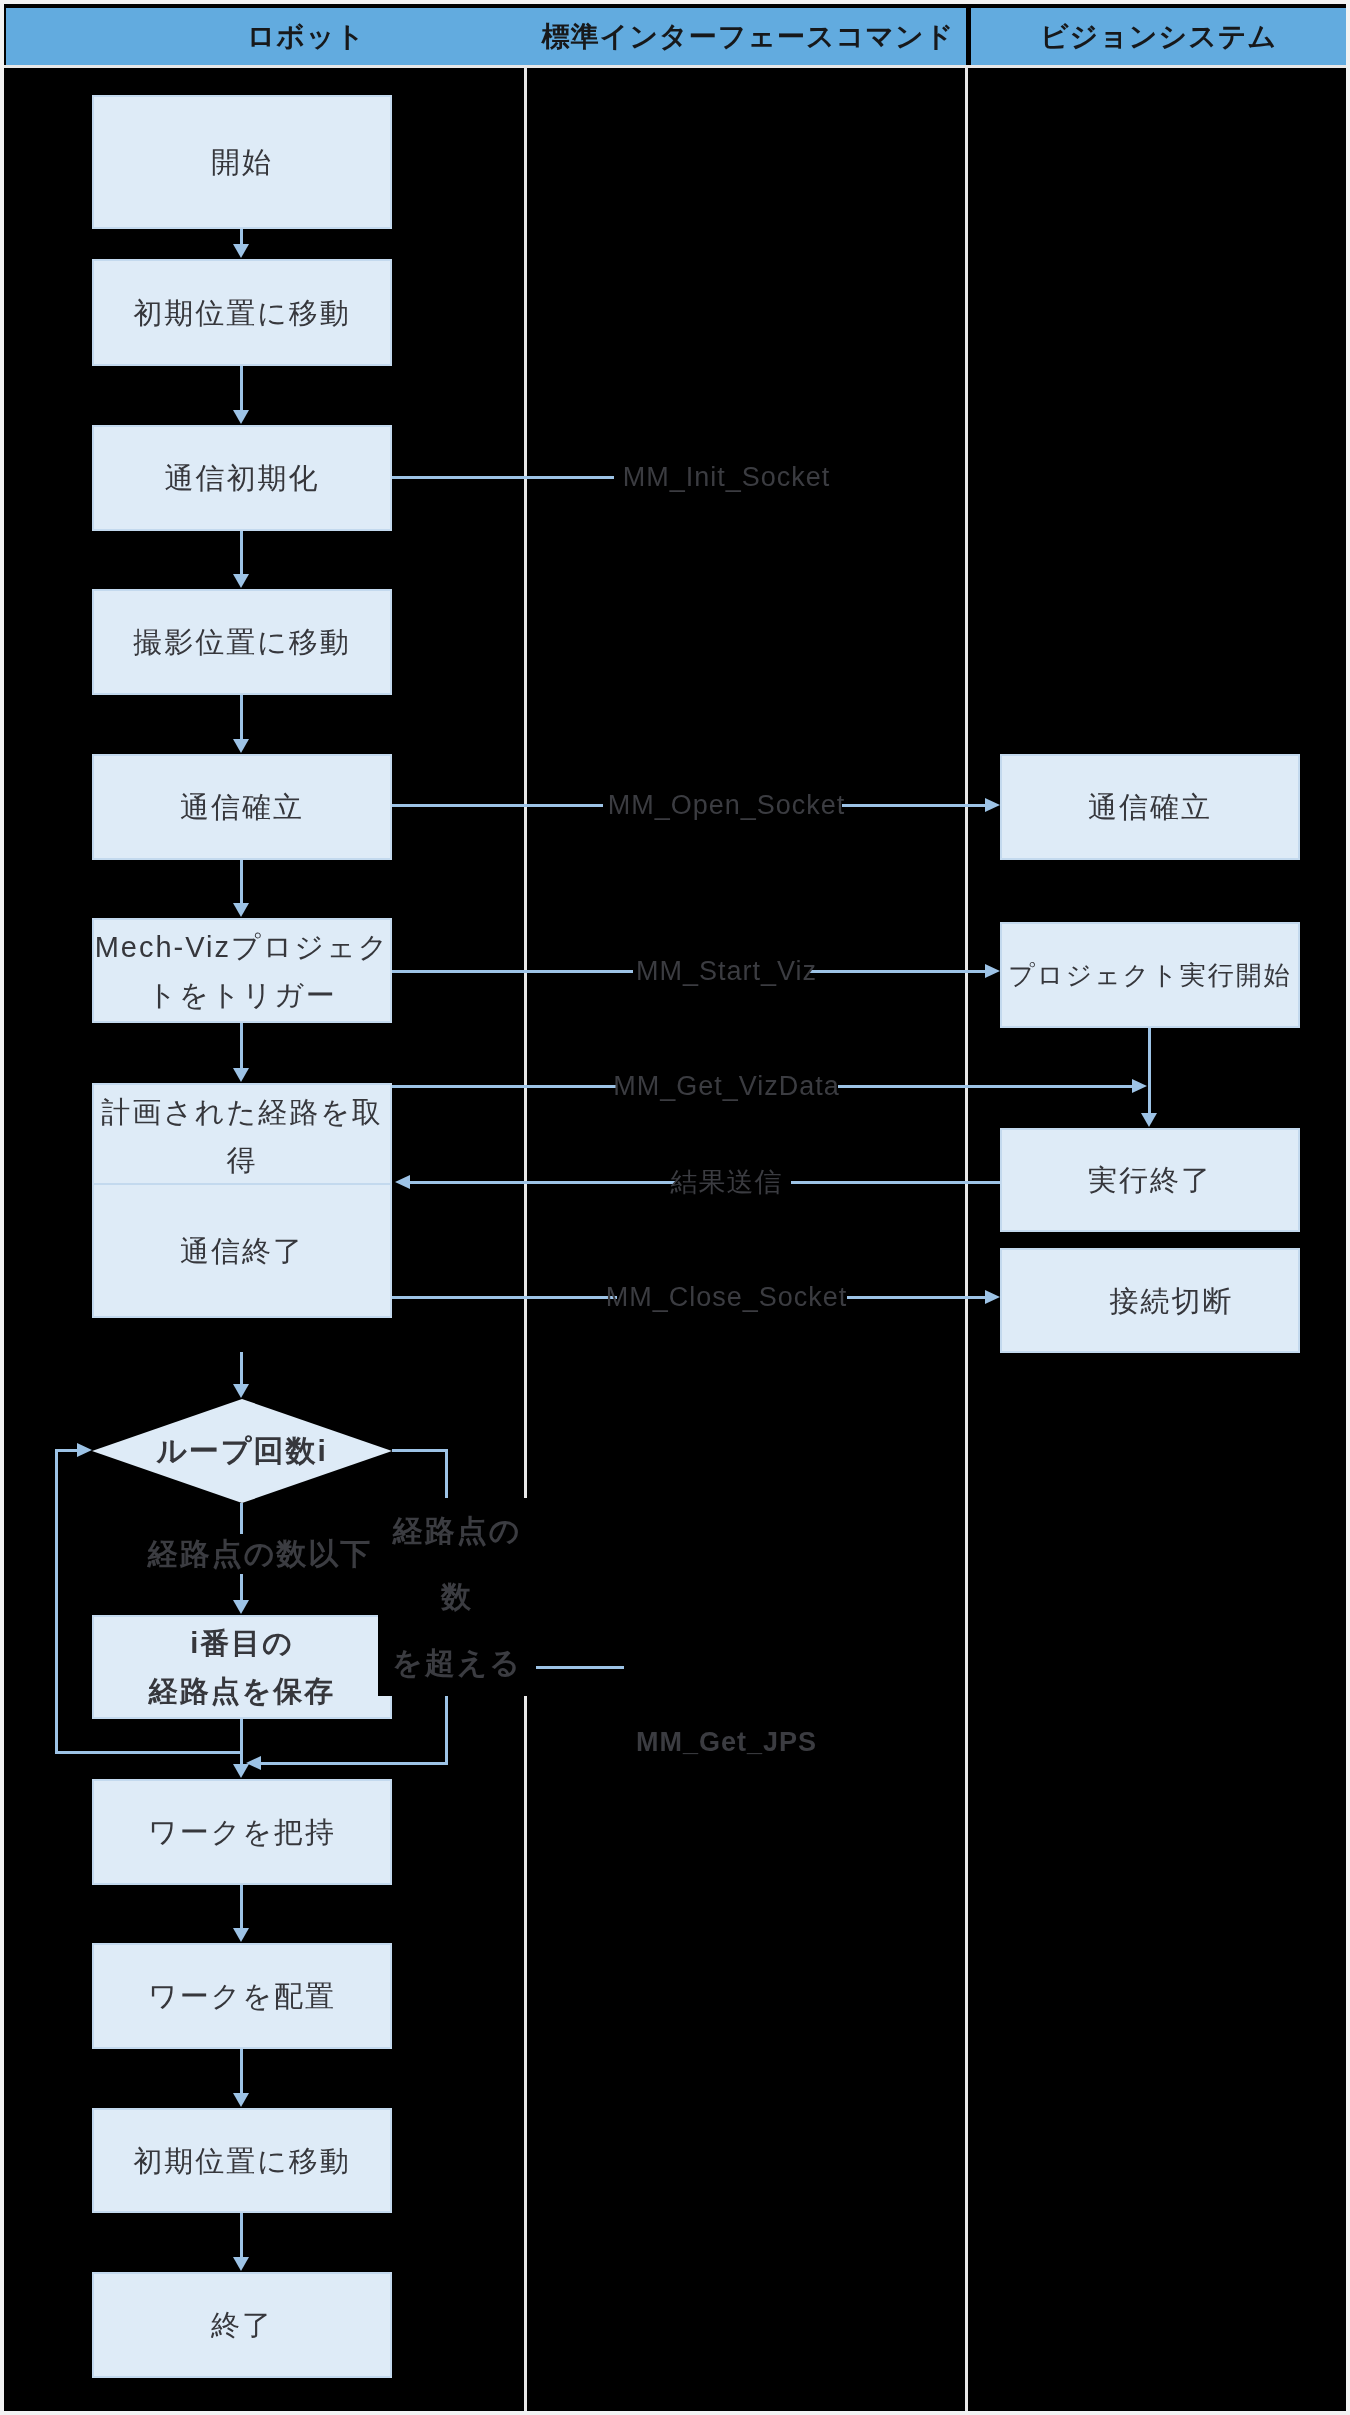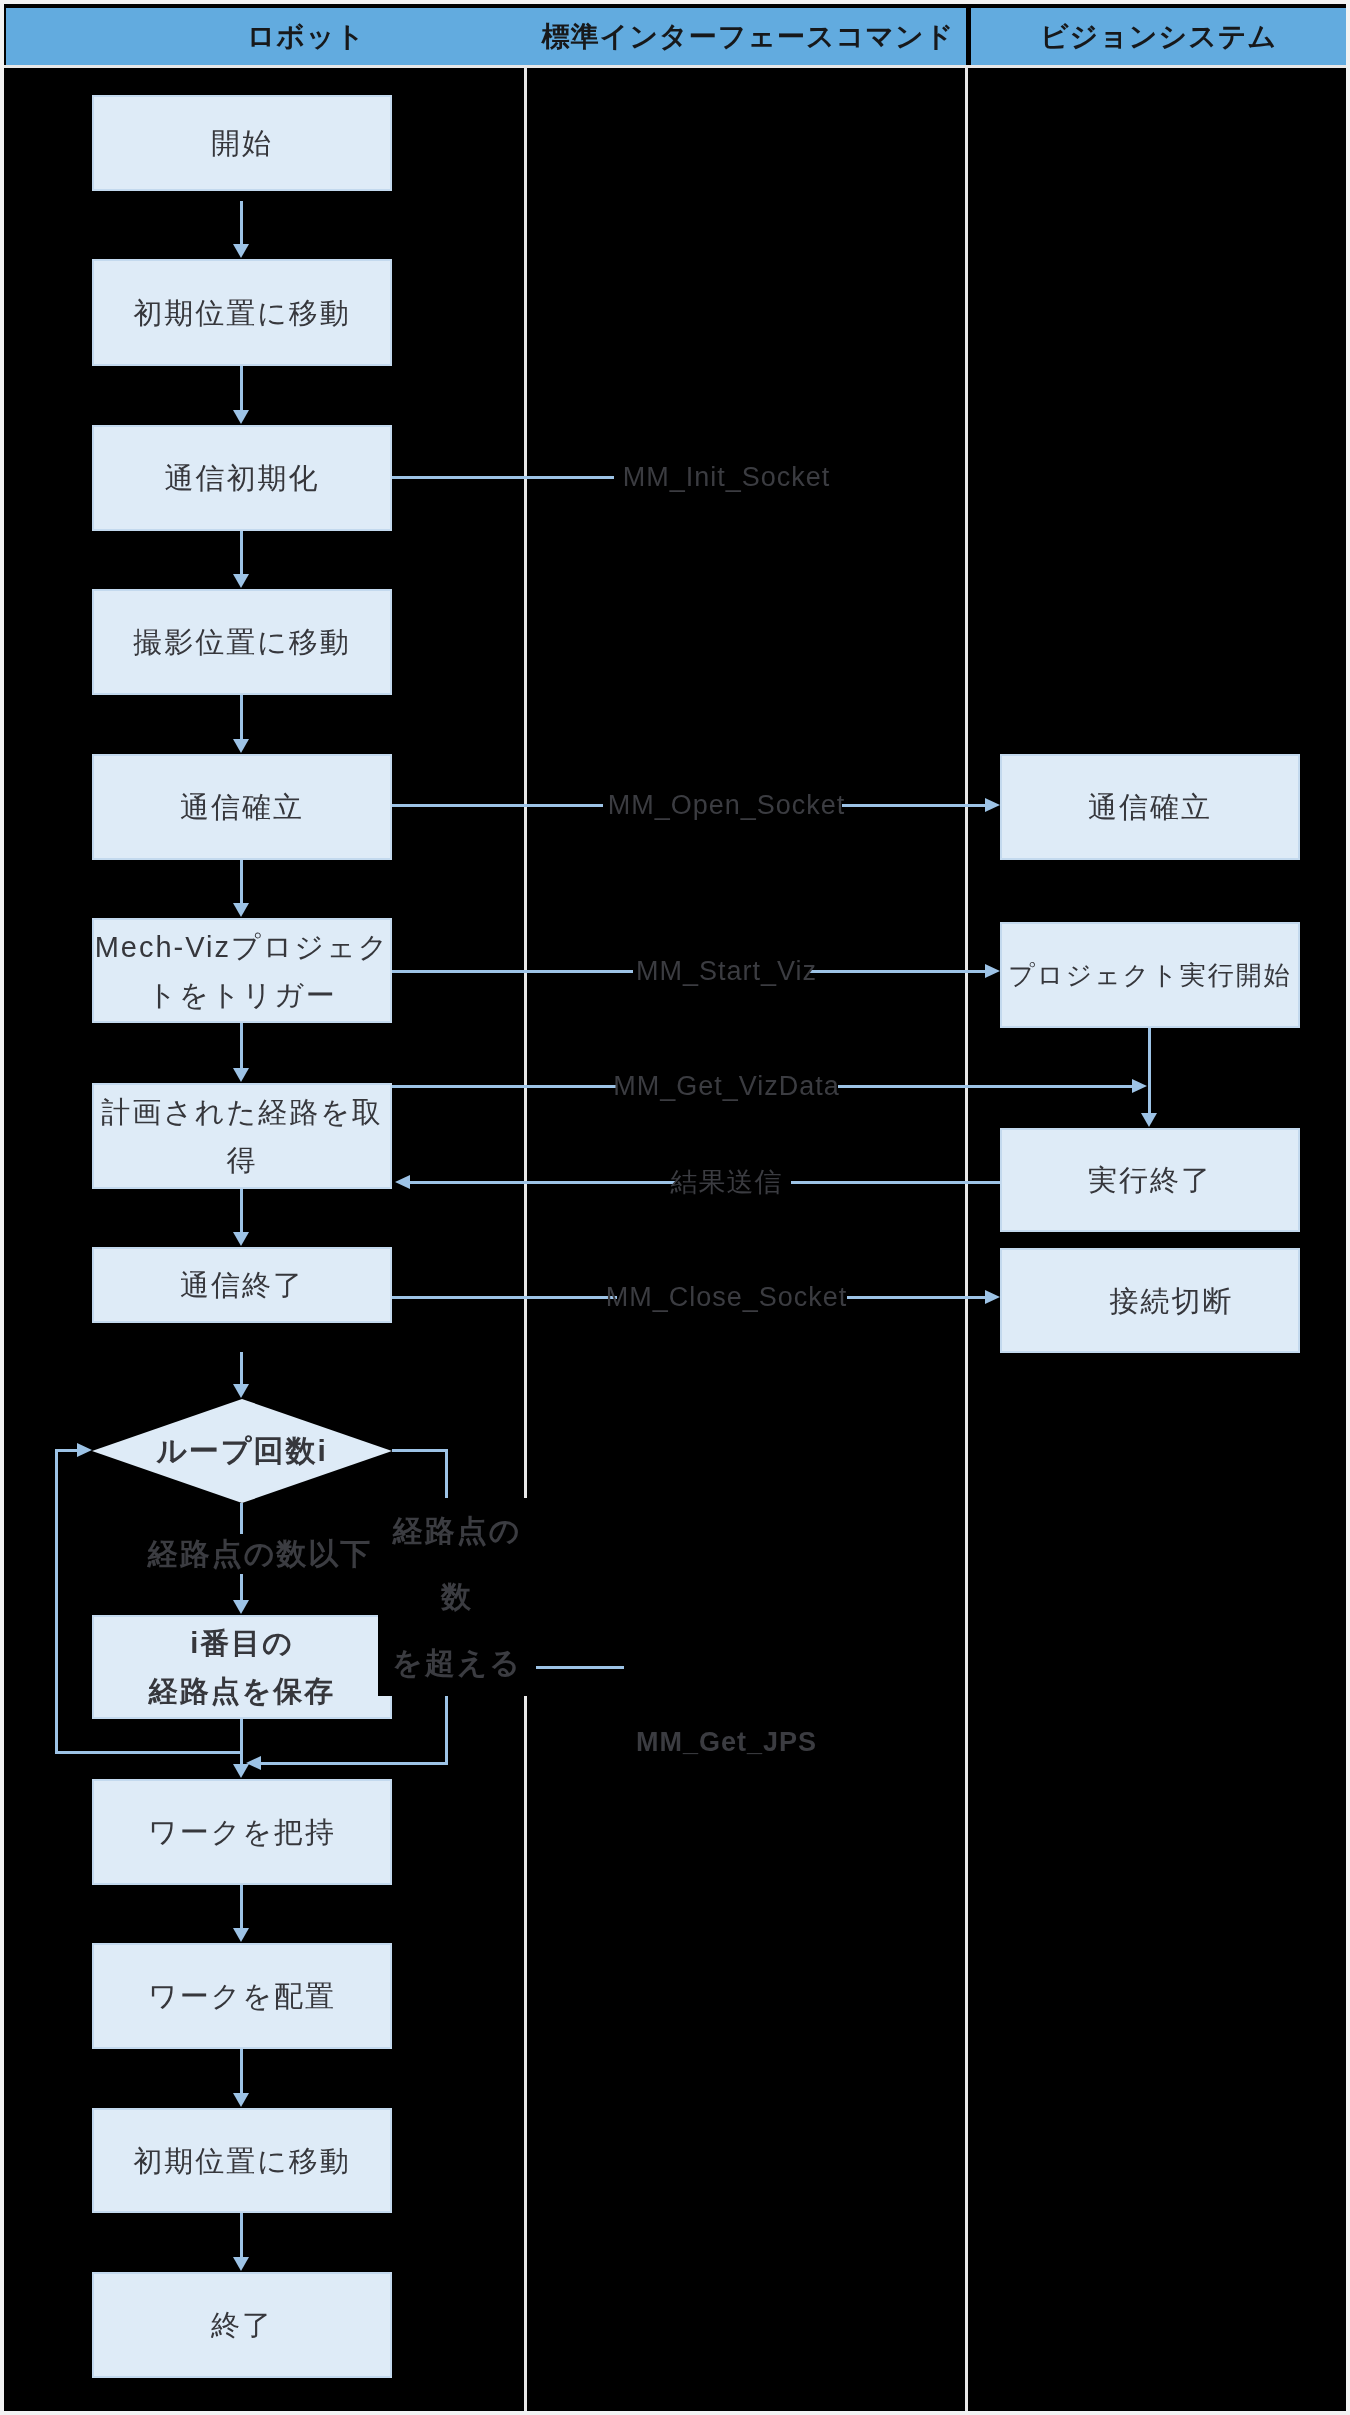--- a/index.html
+++ b/index.html
@@ -99,21 +99,21 @@
 <div class="canvas">
 
   <div class="hdr-cell" style="left:2px;width:600px;">ロボット</div>
   <div class="hdr-cell" style="left:526px;width:436px;">標準インターフェースコマンド</div>
   <div class="hdr-cell" style="left:967px;width:375px;">ビジョンシステム</div>
 
   <div class="grid-h" style="left:0;top:61px;width:1342px;"></div>
   <div class="grid-v" style="left:520px;top:61px;height:2346px;"></div>
   <div class="grid-v" style="left:961px;top:61px;height:2346px;"></div>
 
-  <div class="node" style="left:88px;top:91px;width:300px;height:96px;">
+  <div class="node" style="left:88px;top:91px;width:300px;height:134px;">
       <span>開始</span>
     </div>
   <div class="node" style="left:88px;top:255px;width:300px;height:107px;">
       <span>初期位置に移動</span>
     </div>
   <div class="node" style="left:88px;top:421px;width:300px;height:106px;">
       <span>通信初期化</span>
     </div>
   <div class="node" style="left:88px;top:585px;width:300px;height:106px;">
       <span>撮影位置に移動</span>
@@ -121,21 +121,21 @@
   <div class="node" style="left:88px;top:750px;width:300px;height:106px;">
       <span>通信確立</span>
     </div>
   <div class="node" style="left:88px;top:914px;width:300px;height:105px;">
     <span>Mech-Vizプロジェク</span>
     <span>トをトリガー</span>
   </div>
   <div class="node" style="left:88px;top:1079px;width:300px;height:106px;">
       <span>計画された経路を取得</span>
     </div>
-  <div class="node" style="left:88px;top:1243px;width:300px;height:76px;">
+  <div class="node" style="left:88px;top:1179px;width:300px;height:135px;">
       <span>通信終了</span>
     </div>
 
   <div class="diamond" style="left:88px;top:1395px;width:300px;height:104px;">
       <span>ループ回数i</span>
     </div>
 
   <div class="node bold" style="left:88px;top:1611px;width:300px;height:104px;">
     <span>i番目の</span>
     <span>経路点を保存</span>

